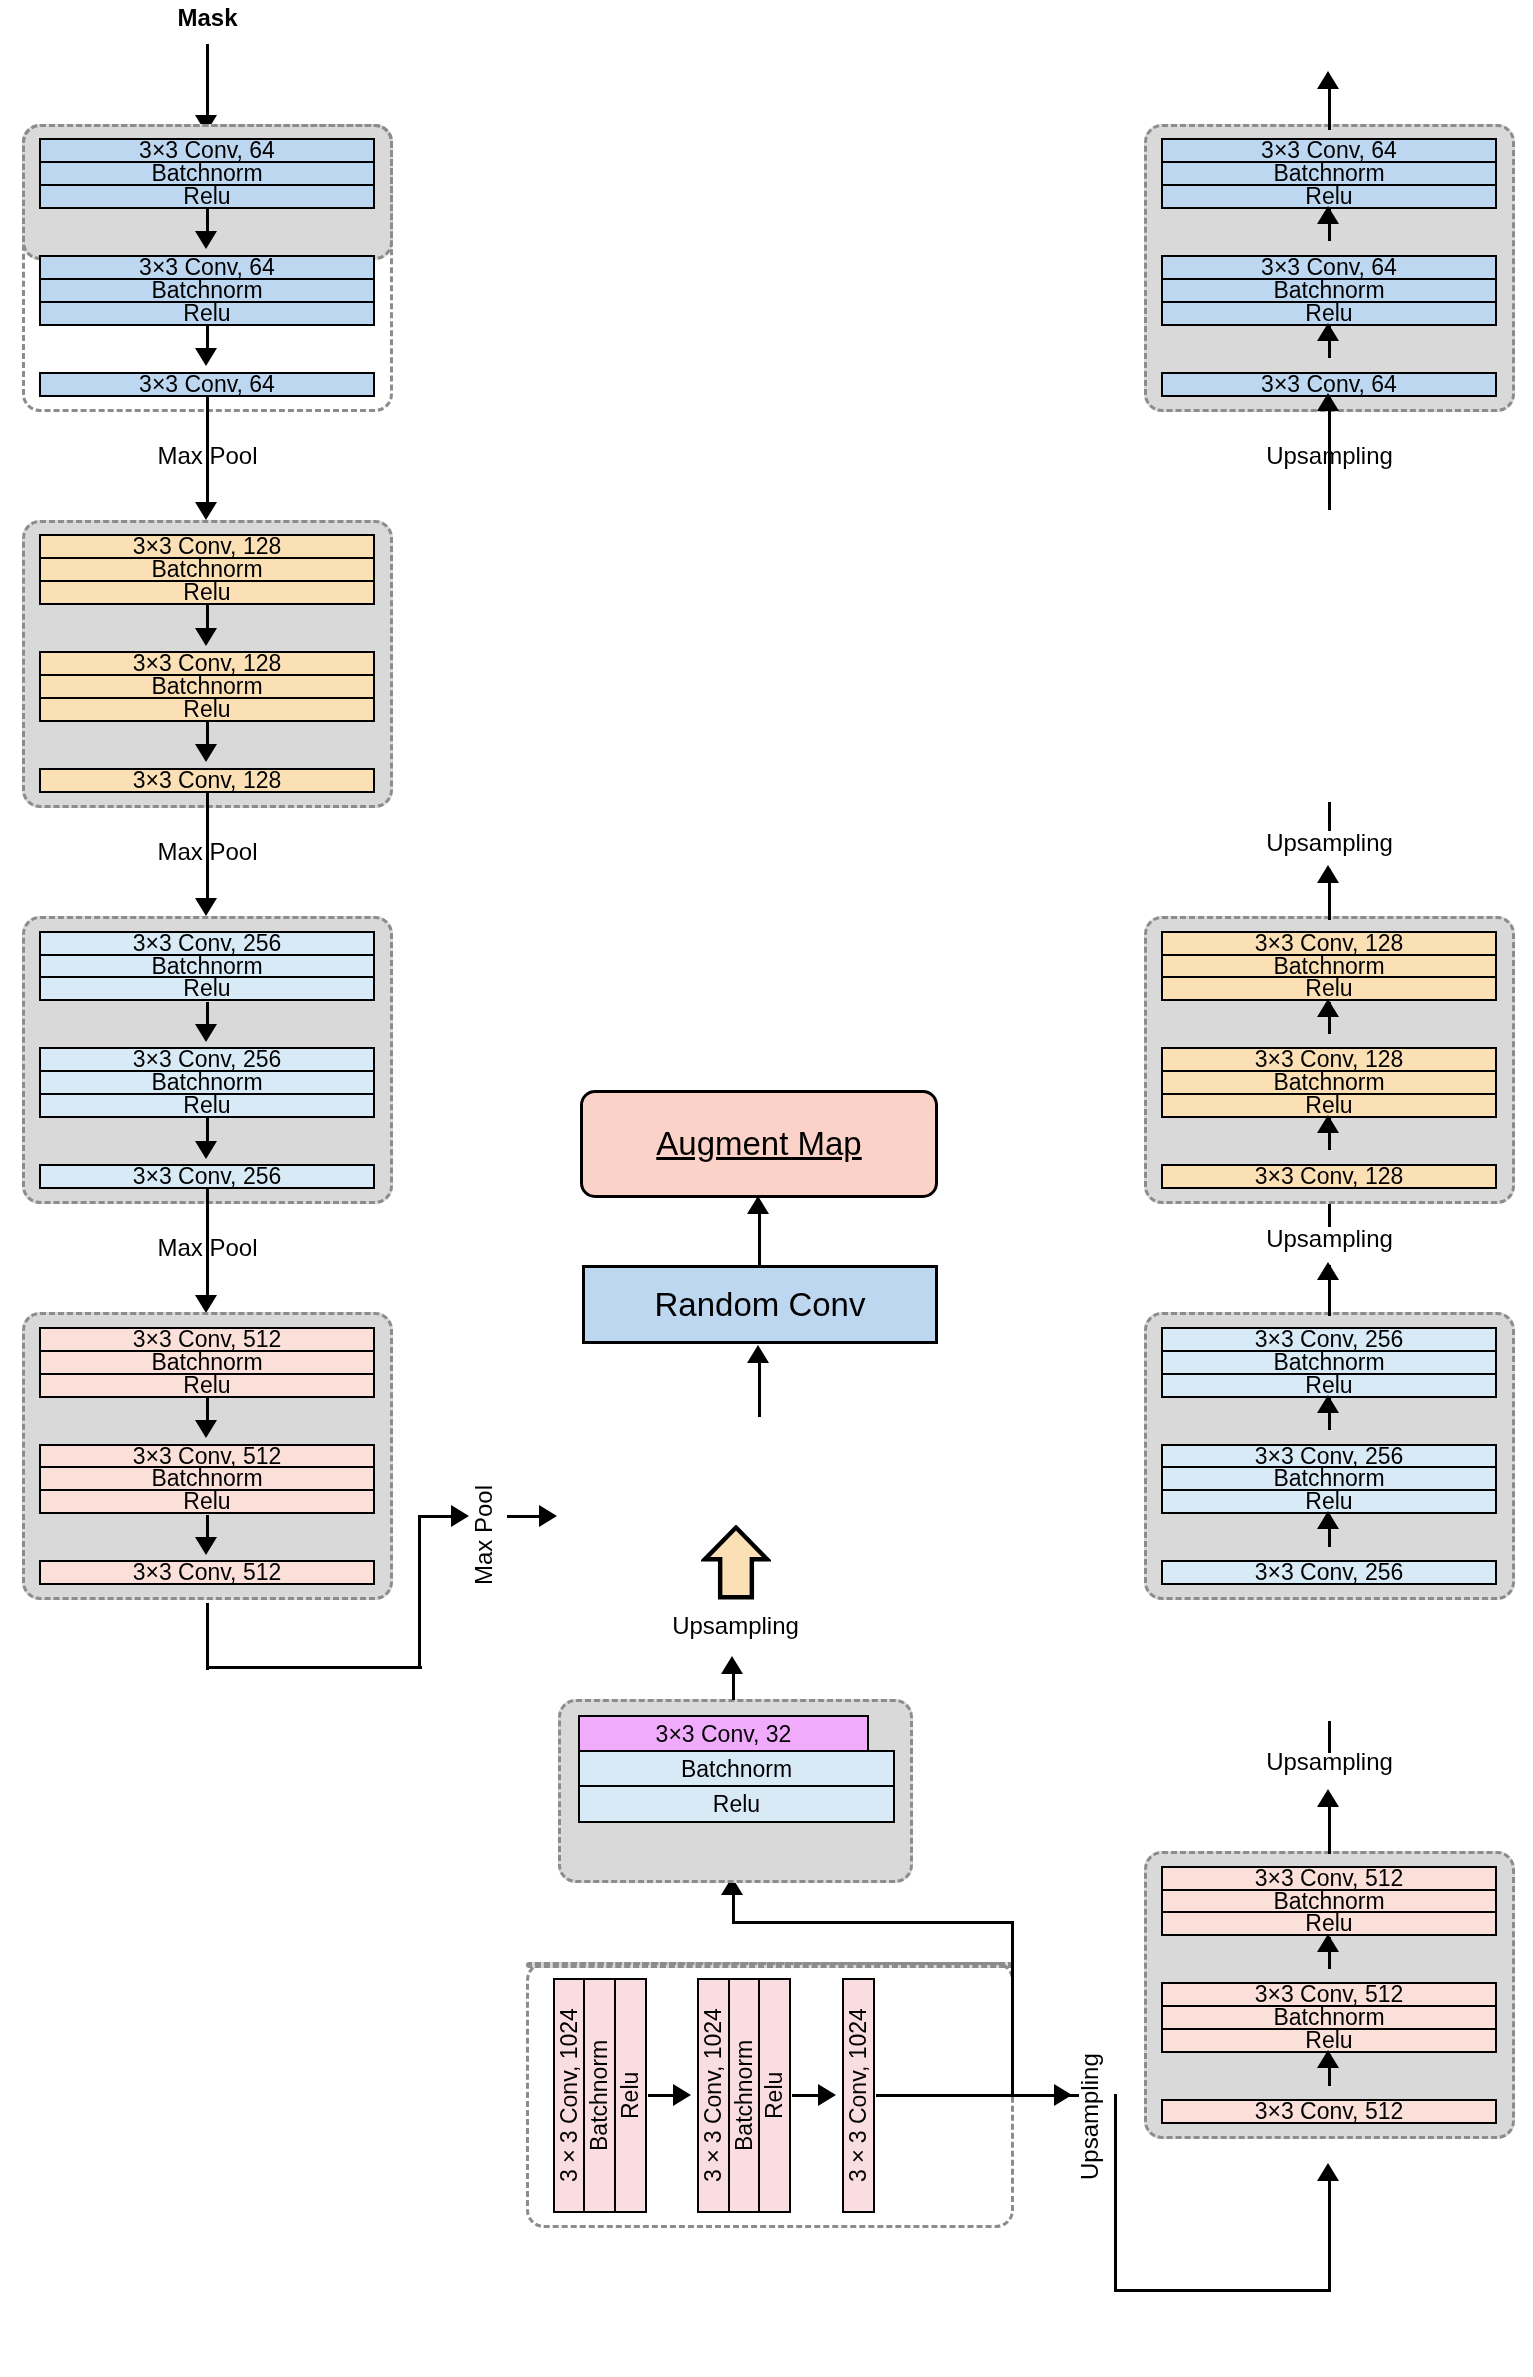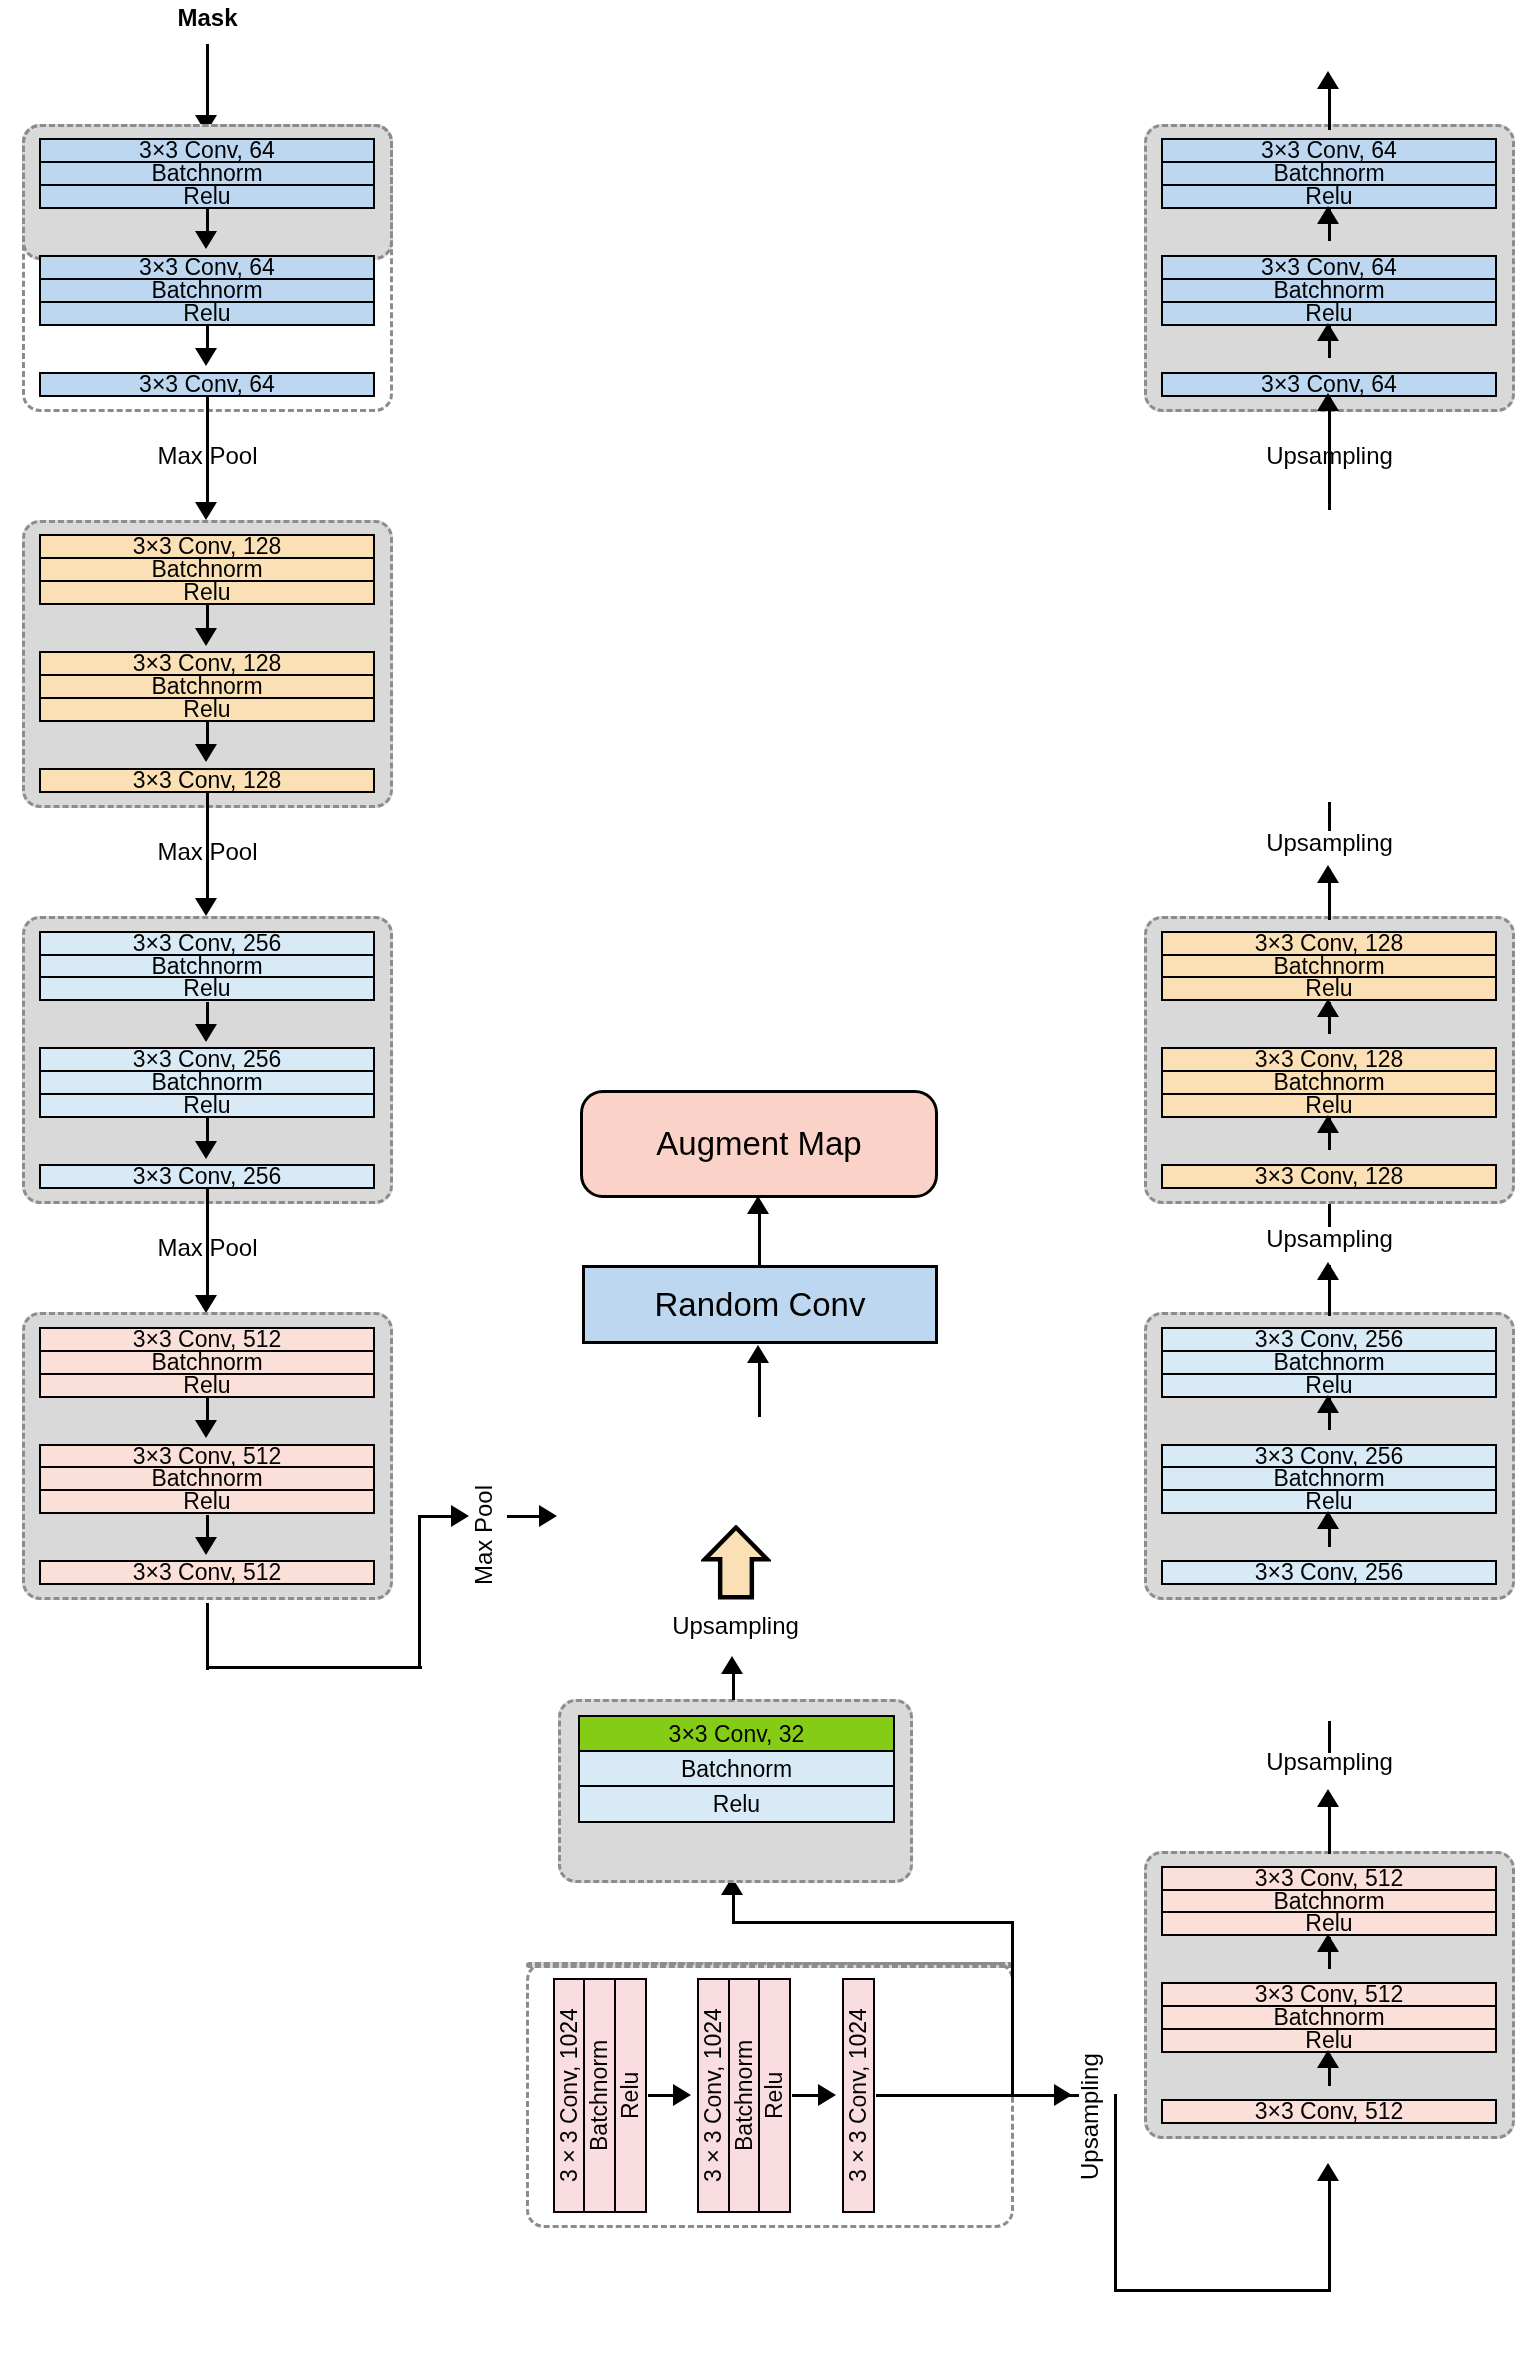--- a/index.html
+++ b/index.html
@@ -47,21 +47,21 @@
     position:absolute;
     box-sizing:border-box;
     border:3.2px solid #000;
     display:flex;
     align-items:center;
     justify-content:center;
     font-size:33px;
     color:#000;
     white-space:nowrap;
   }
-  .plain.round{border-radius:23px;}
+  .plain.round{border-radius:15px;text-decoration:underline;}
 
   
   .vline{position:absolute;background:#000;width:3.2px;}
   .hline{position:absolute;background:#000;height:3.2px;}
   .arrow-up{
     position:absolute;width:0;height:0;
     border-left:11.4px solid transparent;
     border-right:11.4px solid transparent;
     border-bottom:18px solid #000;
   }
@@ -191,21 +191,21 @@
   <div class="hline" style="left:876px;top:2094px;width:203px;"></div>
   <div class="arrow-right" style="left:1054px;top:2084px;"></div>
   <div class="lbl vert" style="left:1078px;top:2022px;height:190px;width:29px;">Upsampling</div>
 
   <div class="vline" style="left:1011px;top:1921px;height:174px;"></div>
   <div class="hline" style="left:732px;top:1921px;width:282px;"></div>
   <div class="vline" style="left:732px;top:1880px;height:43px;"></div>
   <div class="arrow-up" style="left:721px;top:1877px;"></div>
 
   <div class="grp" style="left:558px;top:1699px;width:355px;height:184px;"></div>
-  <div class="layer" style="left:578px;top:1715px;width:317px;height:38px;background:#84cc16;">3×3 Conv, 32</div>
+  <div class="layer" style="left:578px;top:1715px;width:291px;height:38px;background:#f0abfc;">3×3 Conv, 32</div>
   <div class="layer" style="left:578px;top:1750px;width:317px;height:38px;background:#d9eaf7;">Batchnorm</div>
   <div class="layer" style="left:578px;top:1785px;width:317px;height:38px;background:#d9eaf7;">Relu</div>
 
   <div class="vline" style="left:732px;top:1661px;height:39px;"></div>
   <div class="arrow-up" style="left:721px;top:1656px;"></div>
   <div class="lbl" style="left:558px;top:1614px;width:355px;">Upsampling</div>
 
   <svg class="bigarrow" style="left:701px;top:1525px;" width="70" height="76" viewBox="0 0 110 120">
     <polygon points="55,4 104,54 80,54 80,114 30,114 30,54 6,54" fill="#fbe0b5" stroke="#000" stroke-width="7" stroke-linejoin="miter"></polygon>
   </svg>

